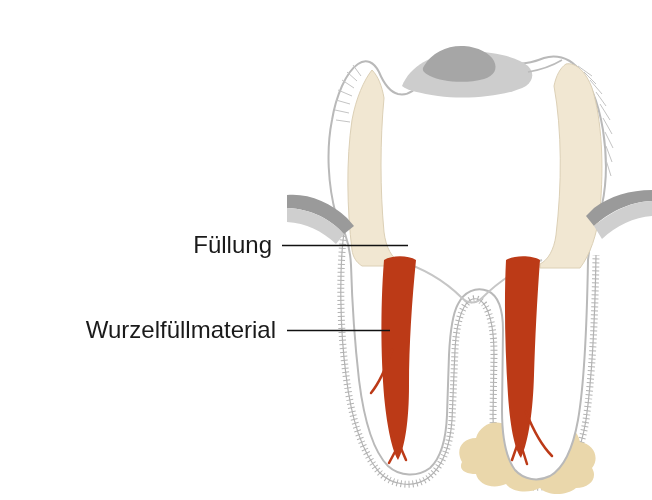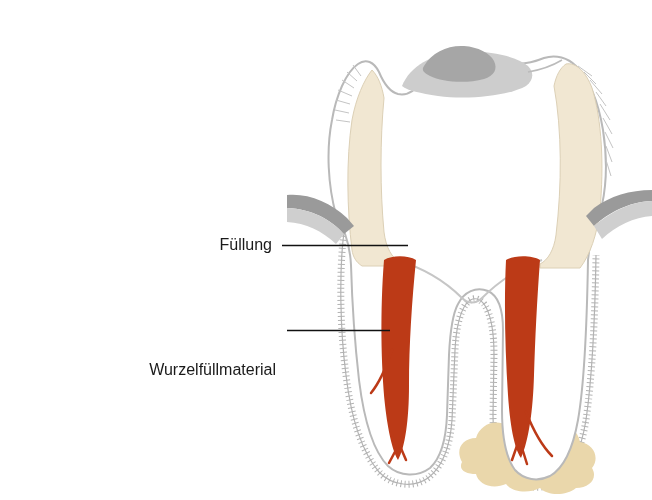--- a/index.html
+++ b/index.html
@@ -7,21 +7,21 @@
     position: relative;
     width: 652px;
     height: 500px;
     background: #ffffff;
     overflow: hidden;
     font-family: "Liberation Sans", sans-serif;
   }
   #stage svg { position: absolute; left: 0; top: 0; }
   .label {
     position: absolute;
-    font-size: 16px;
+    font-size: 24px;
     line-height: 20px;
     color: #1a1a1a;
     text-align: right;
     white-space: nowrap;
   }
 </style>
 </head>
 <body>
 
 <div id="stage">
@@ -66,15 +66,15 @@
 
     <path d="M 336 120 L 350 122 M 335 110 L 349 113 M 336 100 L 350 104 M 338 90 L 352 96 M 342 80 L 354 88 M 347 72 L 357 81 M 353 65 L 361 76" fill="none" stroke="#c4c4c4" stroke-width="1"></path>
     <path d="M 578 66 L 592 76 M 584 72 L 596 84 M 590 80 L 602 94 M 596 92 L 606 106 M 600 104 L 610 120 M 603 118 L 612 134 M 605 132 L 613 148 M 606 146 L 612 162 M 606 160 L 611 176" fill="none" stroke="#c4c4c4" stroke-width="1"></path>
 
     <line x1="282" y1="245.5" x2="408" y2="245.5" stroke="#111111" stroke-width="1.5"></line>
     <line x1="287" y1="330.5" x2="390" y2="330.5" stroke="#111111" stroke-width="1.5"></line>
   </svg>
 
   <div class="label" style="left: 80px; top: 235px; width: 192px;">Füllung</div>
 
-  <div class="label" style="left: 80px; top: 320px; width: 196px; margin-top: 40px;">Wurzelfüllmaterial</div>
+  <div class="label" style="left: 80px; top: 320px; width: 196px;">Wurzelfüllmaterial</div>
 
 </div>
 
 </body></html>

